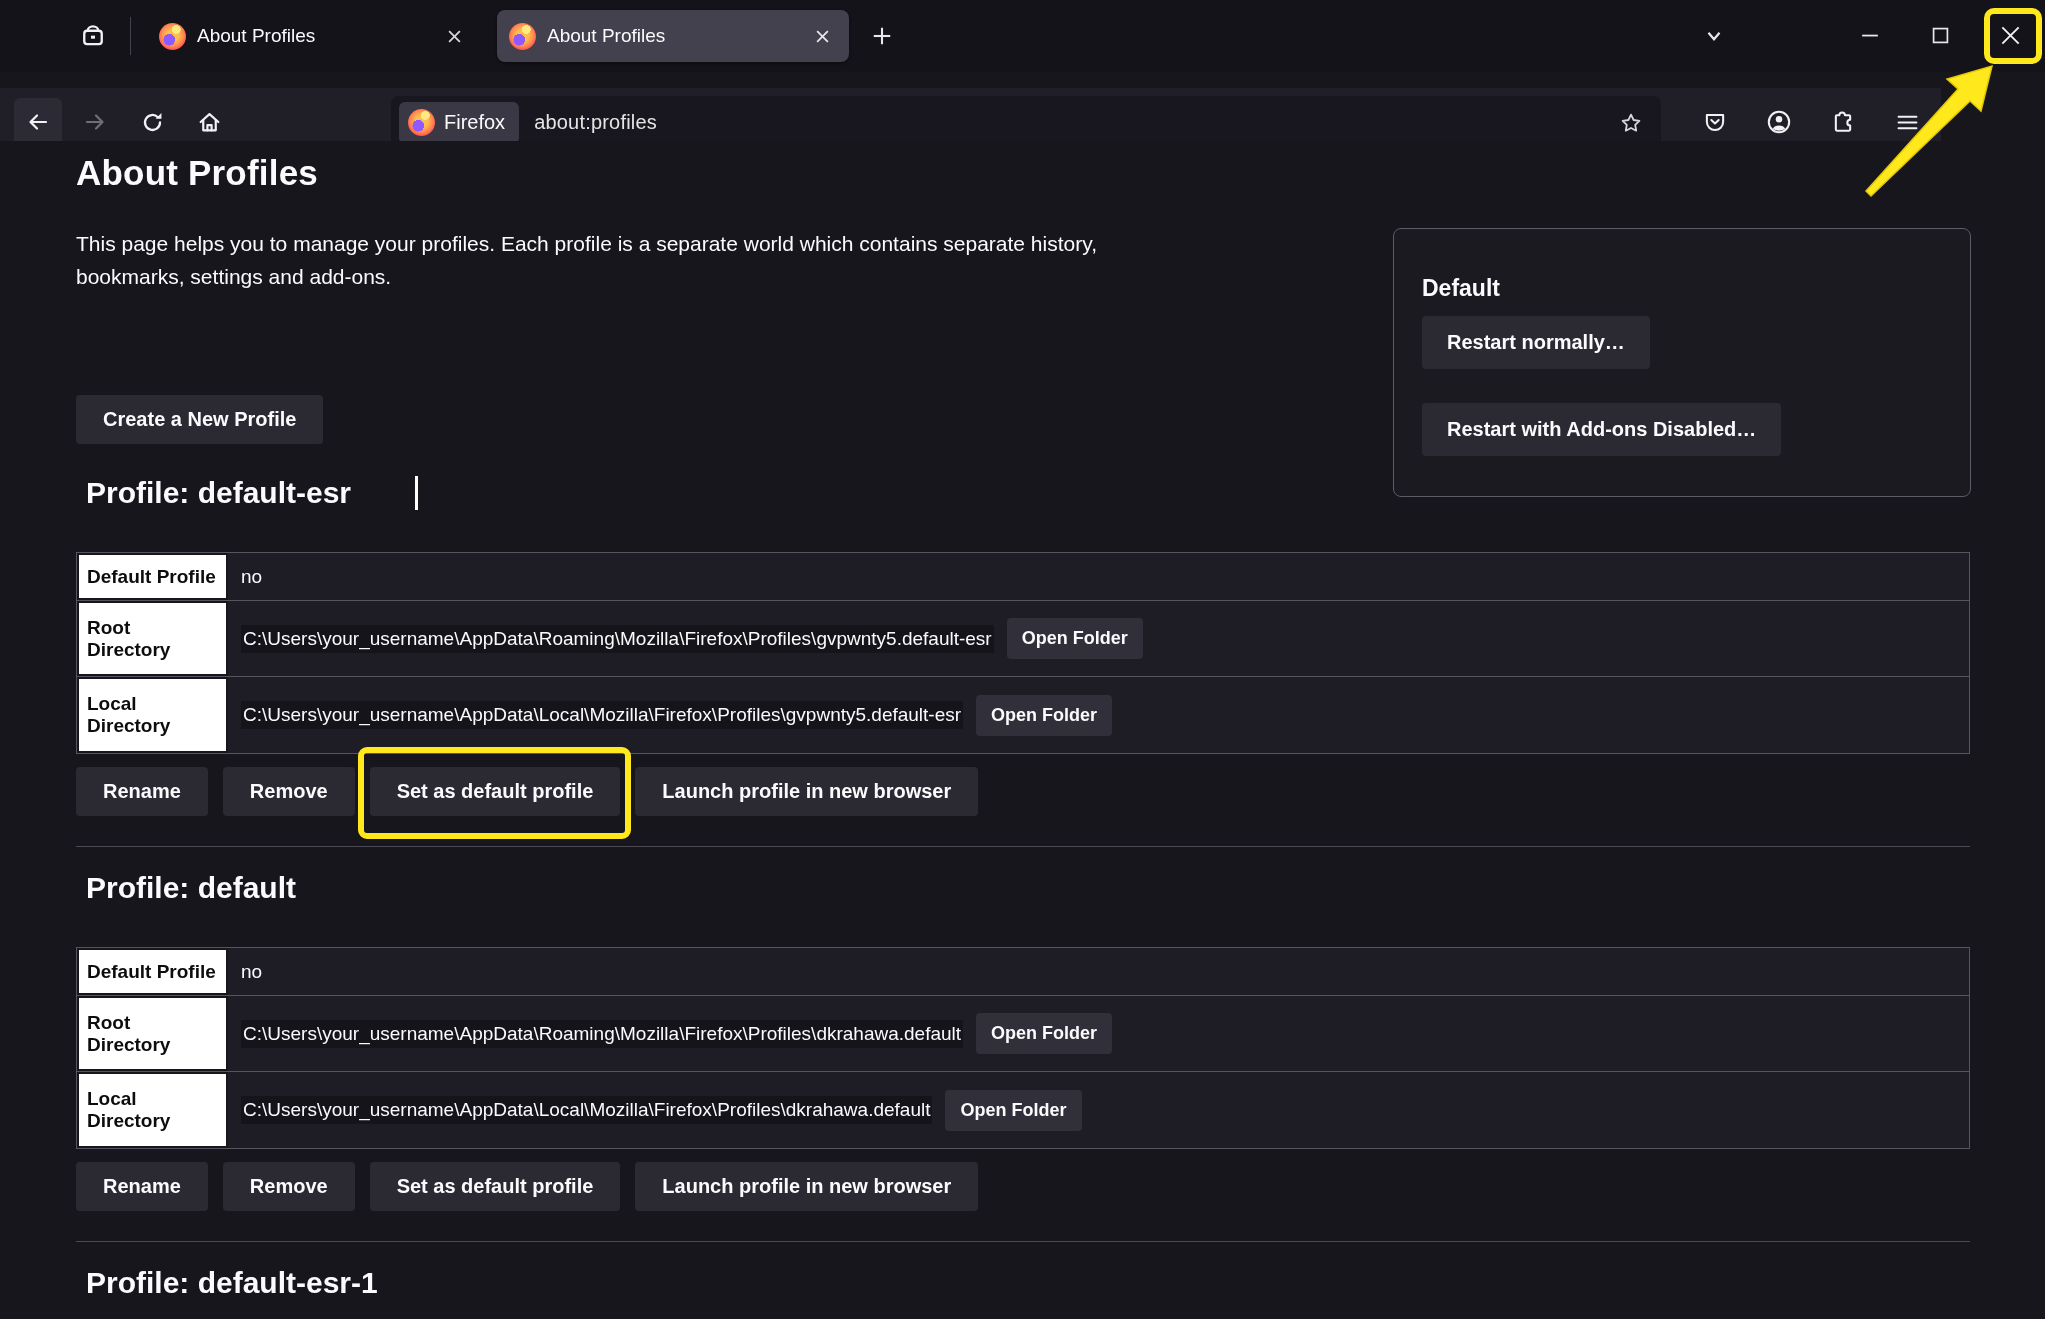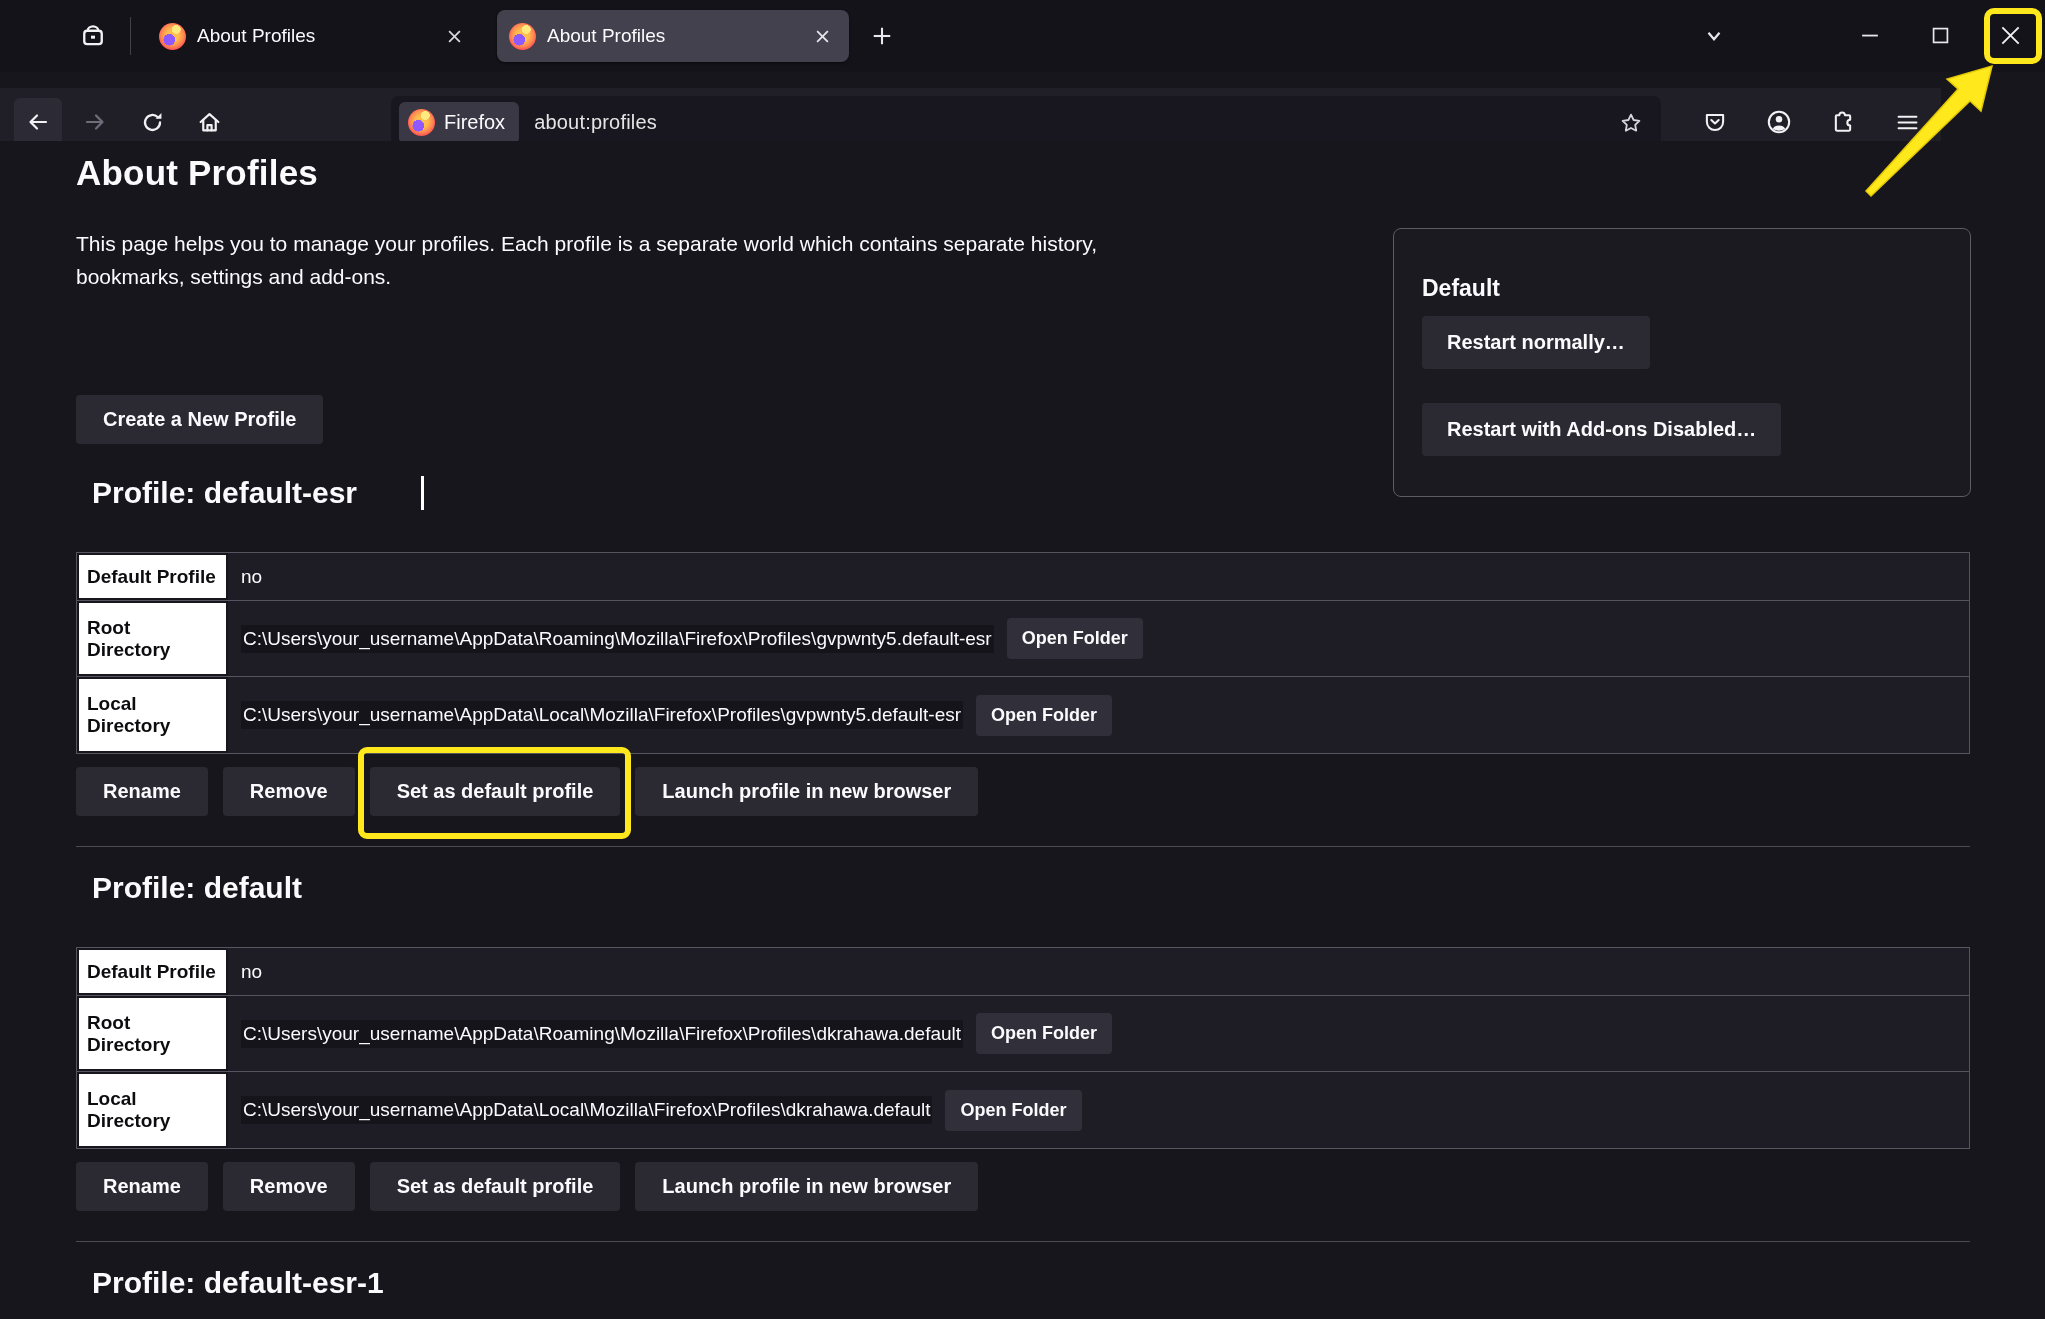--- a/index.html
+++ b/index.html
@@ -84,21 +84,21 @@
   }
   .page-title { font-size:35px; font-weight:700; margin:12px 0 0; letter-spacing:.2px; }
   .page-desc { margin-top:34px; font-size:21px; line-height:33px; }
   .btn {
     background:#2b2a33; color:#fbfbfe; border:none; border-radius:4px;
     font-family:"Liberation Sans", sans-serif; font-size:20px; font-weight:700;
     padding:13px 27px; cursor:pointer; white-space:nowrap;
   }
   .create-btn { display:block; margin-top:102px; }
 
-  .profile-heading { font-size:30px; font-weight:700; margin:32px 16px 0; display:flex; align-items:flex-start; }
+  .profile-heading { font-size:30px; font-weight:700; margin:32px 10px 0; display:flex; align-items:flex-start; }
   .profile-heading.later { margin-top:24px; }
   .text-caret { width:3px; height:34px; background:#ffffff; margin-left:64px; display:inline-block; }
 
   .ptable { margin-top:42px; border:1px solid #56555f; background:#1e1d25; }
   .prow { display:flex; height:48px; border-bottom:1px solid #56555f; }
   .prow.tall { height:76px; }
   .prow:last-child { border-bottom:none; }
   .plabel {
     width:151px; flex:0 0 auto; background:#ffffff; color:#0d0d10;
     font-weight:700; font-size:19px; display:flex; align-items:center;

